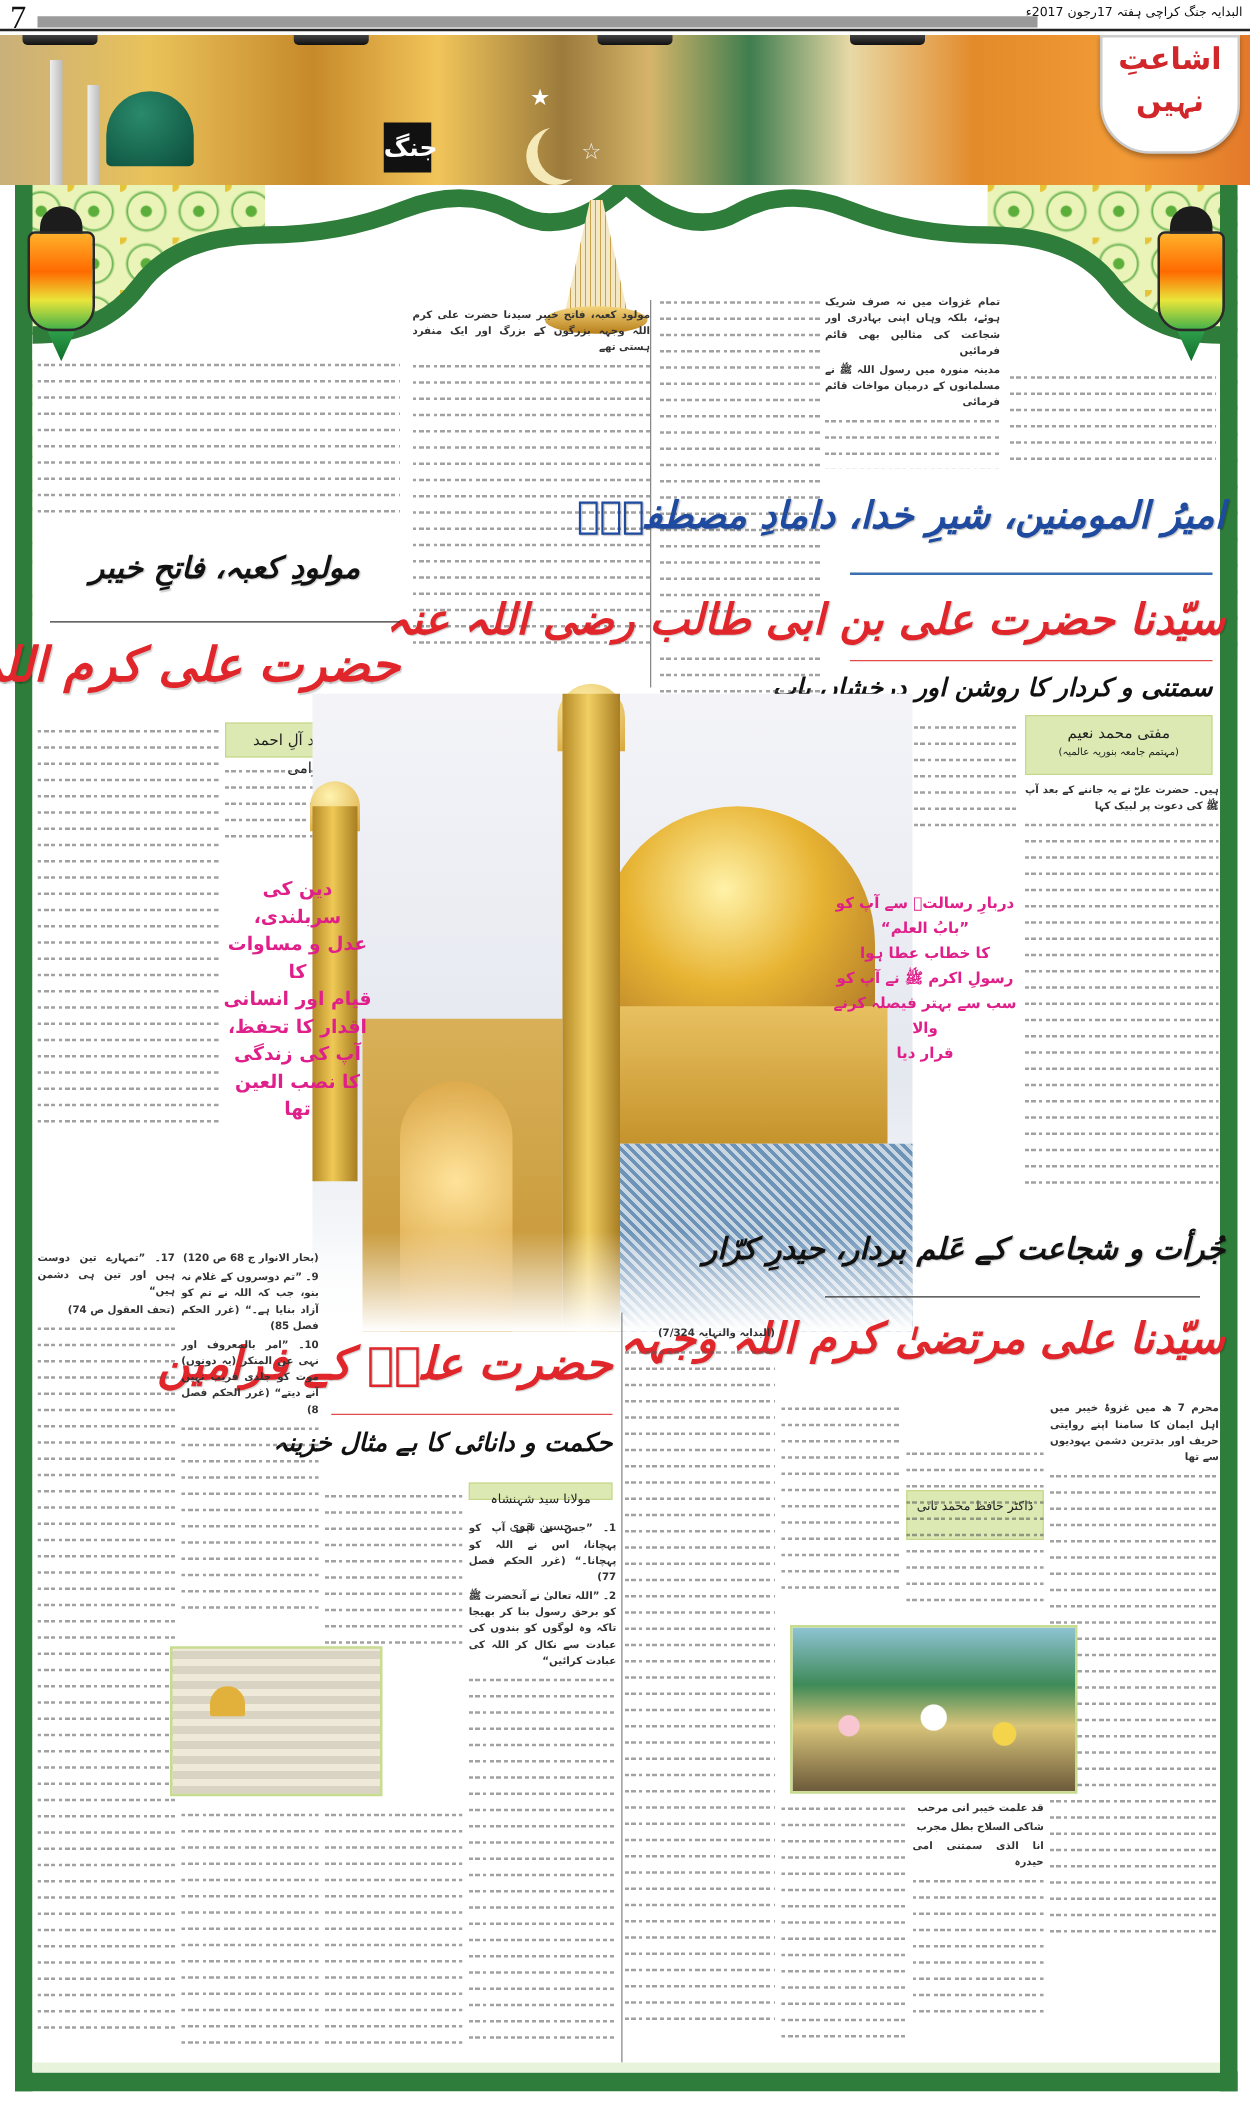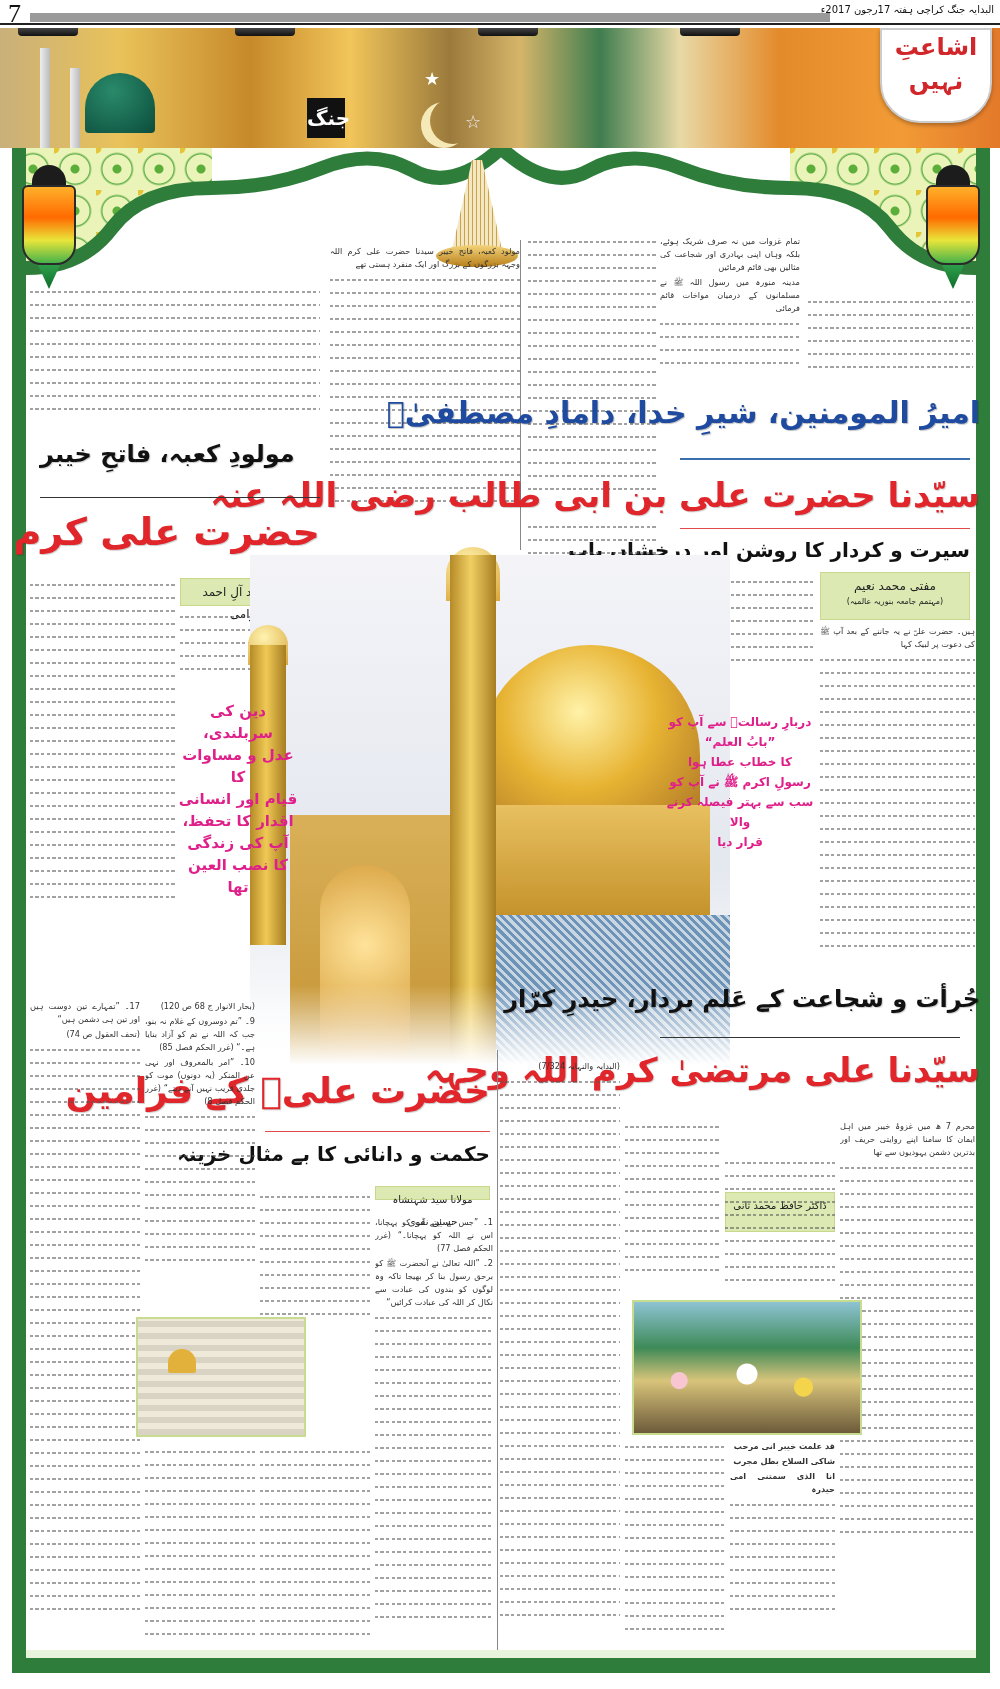--- a/index.html
+++ b/index.html
@@ -31,29 +31,29 @@
   .lantern .cap { position: absolute; left: 16px; top: 0; width: 34px; height: 22px; background: #1c1c1c; border-radius: 17px 17px 0 0; }
   .lantern .glass { position: absolute; left: 6px; top: 20px; width: 54px; height: 80px; background: linear-gradient(180deg,#ffb02a,#ff6a00 40%,#e9e53a 70%,#47b34a); border: 2px solid #2a2a2a; border-radius: 6px 6px 20px 20px; }
   .lantern .base { position: absolute; left: 22px; top: 100px; width: 22px; height: 24px; background: linear-gradient(#2e9e4a,#0e6e2a); clip-path: polygon(0 0,100% 0,50% 100%); }
 
   .frame { position: absolute; left: 12px; top: 148px; width: 978px; height: 1525px; border-left: 14px solid #2f7d3a; border-right: 14px solid #2f7d3a; border-bottom: 16px solid #2f7d3a; }
   .arch { position: absolute; left: 12px; top: 148px; width: 978px; height: 140px; pointer-events: none; }
   .content-bg { position: absolute; left: 26px; top: 268px; width: 950px; height: 1390px; background: #fff; }
   .footer-band { position: absolute; left: 26px; top: 1650px; width: 950px; height: 8px; background: #e8f3dc; }
 
   .col-text { position: absolute; direction: rtl; font-size: 8.2px; line-height: 13px; color: #333; text-align: justify; overflow: hidden; }
-  .col-text p { margin-bottom: 2px; }
+  .col-text p { margin-bottom: 2px; font-weight: bold; }
   .col-text .l { display: block; height: 13px; border-bottom: 0; background: repeating-linear-gradient(90deg,#555 0 3px, transparent 3px 5px, #555 5px 9px, transparent 9px 11px, #555 11px 14px, transparent 14px 17px); background-size: 100% 2px; background-repeat: no-repeat; background-position: 0 6px; opacity: .55; }
 
   .vrule { position: absolute; width: 1px; background: #888; }
   .hrule { position: absolute; height: 1px; background: #333; }
   .hrule.blue { background: #3a6fb0; height: 2px; }
   .hrule.red { background: #e34a4a; }
 
-  .headline { position: absolute; direction: rtl; text-align: left; font-weight: bold; white-space: nowrap; }
+  .headline { position: absolute; direction: rtl; text-align: center; font-weight: bold; white-space: nowrap; font-style: italic; }
   .h-blue { color: #1e4aa0; font-size: 30px; text-shadow: 1px 1px 1px rgba(0,0,0,.25); }
   .h-red { color: #e1262b; font-size: 34px; text-shadow: 1px 1px 1px rgba(0,0,0,.2); }
   .h-black { color: #111; font-size: 24px; text-shadow: 1px 1px 1px rgba(0,0,0,.2); }
   .h-black-s { color: #111; font-size: 20px; }
 
   .byline { position: absolute; background: #dce9b2; border: 1px solid #c7d88d; direction: rtl; text-align: center; color: #222; font-size: 12px; line-height: 22px; padding: 2px 6px; }
   .byline .sub { display: block; font-size: 8px; line-height: 10px; }
 
   .pull { position: absolute; direction: rtl; text-align: center; color: #e0208a; font-weight: bold; }
   .pull span { display: block; }
@@ -202,21 +202,21 @@
     <span class="l"></span>
     <span class="l"></span>
     <span class="l"></span>
     <span class="l"></span>
 </div>
 
 <div class="headline h-blue" style="left:660px;top:395px;width:320px">امیرُ المومنین، شیرِ خدا، دامادِ مصطفیٰؐ</div>
 <div class="hrule blue" style="left:680px;top:458px;width:290px"></div>
 <div class="headline h-red" style="left:660px;top:475px;width:320px">سیّدنا حضرت علی بن ابی طالب رضی اللہ عنہ</div>
 <div class="hrule red" style="left:680px;top:528px;width:290px"></div>
-<div class="headline h-black-s" style="left:680px;top:538px;width:290px">سیرت و کردار کا روشن اور درخشاں باب</div>
+<div class="headline h-black-s" style="left:680px;top:538px;width:290px">سمتنی و کردار کا روشن اور درخشاں باب</div>
 
 <div class="byline" style="left:820px;top:572px;width:150px;height:48px">
   <span>مفتی محمد نعیم</span>
   <span class="sub">(مہتمم جامعہ بنوریہ عالمیہ)</span>
 </div>
 <div class="col-text" style="left:820px;top:625px;width:155px;height:345px">
   <p>ہیں۔ حضرت علیؓ نے یہ جاننے کے بعد آپ ﷺ کی دعوت پر لبیک کہا</p>
   <span class="l"></span>
     <span class="l"></span>
     <span class="l"></span>

